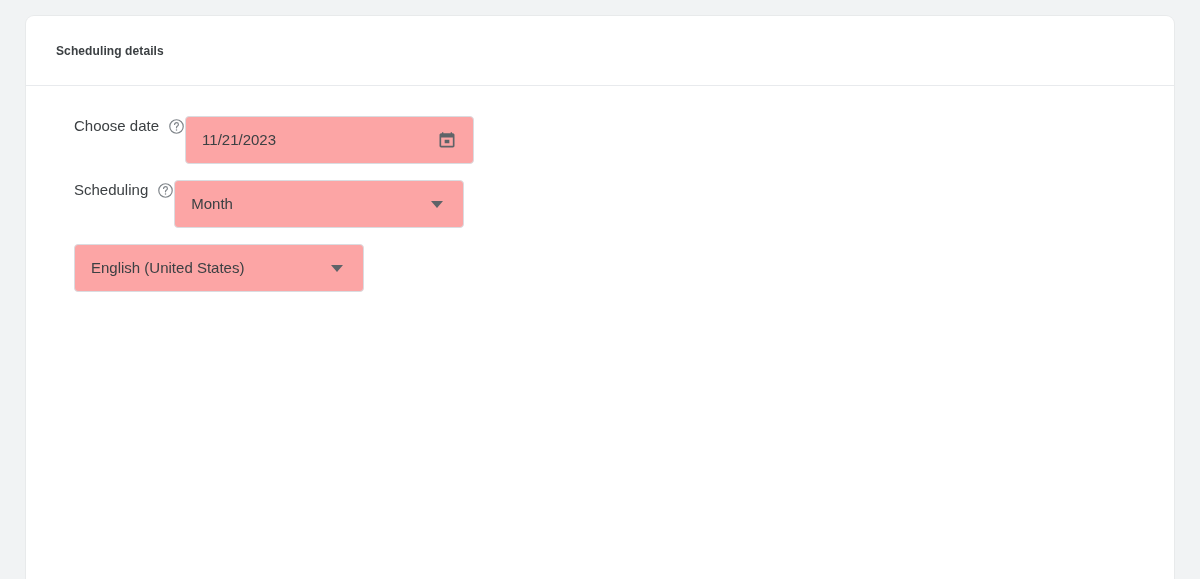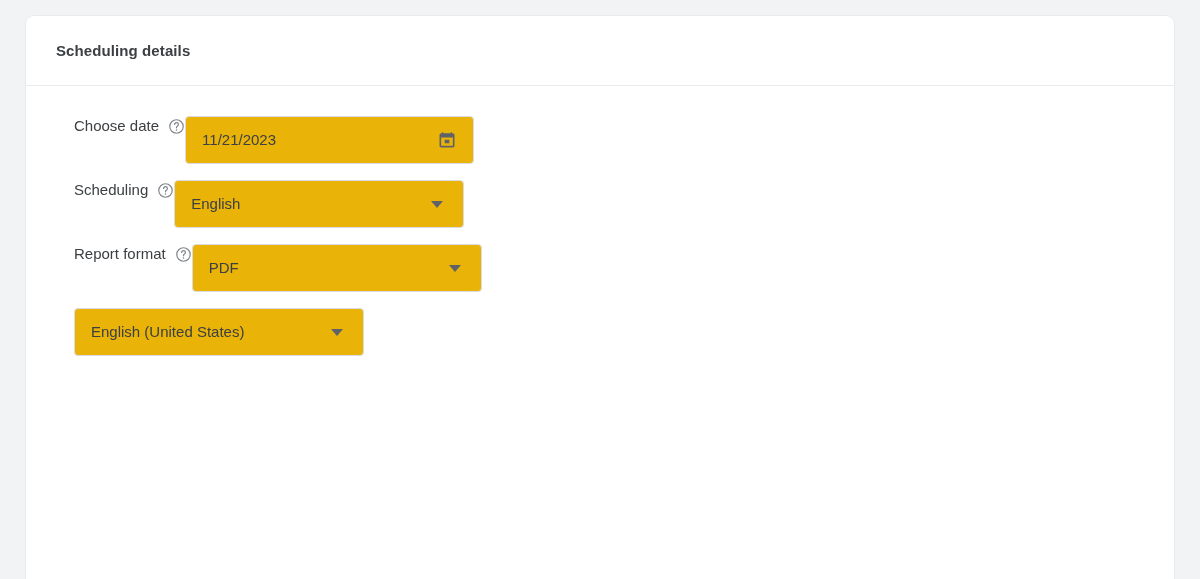--- a/index.html
+++ b/index.html
@@ -37,21 +37,21 @@
   .card-header {
     height: 70px;
     display: flex;
     align-items: center;
     padding: 0 30px;
     border-bottom: 1px solid #e8eaed;
     box-sizing: border-box;
   }
 
   .card-title {
-    font-size: 15px;
+    font-size: 12px;
     font-weight: bold;
     color: #3c4043;
     letter-spacing: 0.1px;
   }
 
   .card-body {
     padding: 30px 30px 0 30px;
   }
 
   
@@ -88,21 +88,21 @@
     color: #80868b;
     cursor: pointer;
   }
   .help-icon svg { display: block; }
 
   
   .control {
     position: relative;
     box-sizing: border-box;
     height: 48px;
-    background: #eab308;
+    background: #fca5a5;
     border: 1px solid #dadce0;
     border-radius: 4px;
     display: flex;
     align-items: center;
     padding: 0 14px 0 16px;
     cursor: pointer;
   }
 
   .control.w290 { width: 290px; }
   .control.w291 { width: 289px; }
@@ -178,46 +178,28 @@
             <span class="field-label-text">Scheduling</span>
             <span class="help-icon">
               <svg viewBox="0 0 24 24" width="17" height="17" fill="none" stroke="currentColor" stroke-width="1.7">
                 <circle cx="12" cy="12" r="9.5"></circle>
                 <path d="M9.3 9.2c0-1.5 1.2-2.6 2.7-2.6s2.7 1 2.7 2.5c0 1.3-0.8 1.9-1.7 2.5-0.7 0.5-1 0.9-1 1.9v0.4" stroke-linecap="round"></path>
                 <circle cx="12" cy="17.1" r="1.05" fill="currentColor" stroke="none"></circle>
               </svg>
             </span>
           </div>
           <div class="control w290">
-            <span class="control-value">English</span>
+            <span class="control-value">Month</span>
             <span class="select-arrow"></span>
           </div>
         </div>
 
 
       </div>
 
-      <div class="form-row">
-        <div class="field">
-          <div class="field-label">
-            <span class="field-label-text">Report format</span>
-            <span class="help-icon">
-              <svg viewBox="0 0 24 24" width="17" height="17" fill="none" stroke="currentColor" stroke-width="1.7">
-                <circle cx="12" cy="12" r="9.5"></circle>
-                <path d="M9.3 9.2c0-1.5 1.2-2.6 2.7-2.6s2.7 1 2.7 2.5c0 1.3-0.8 1.9-1.7 2.5-0.7 0.5-1 0.9-1 1.9v0.4" stroke-linecap="round"></path>
-                <circle cx="12" cy="17.1" r="1.05" fill="currentColor" stroke="none"></circle>
-              </svg>
-            </span>
-          </div>
-          <div class="control w290">
-            <span class="control-value">PDF</span>
-            <span class="select-arrow"></span>
-          </div>
-        </div>
-      </div>
 
       <div class="form-row">
         <div class="field">
           <div class="control w290">
             <span class="control-value">English (United States)</span>
             <span class="select-arrow"></span>
           </div>
         </div>
       </div>
 

